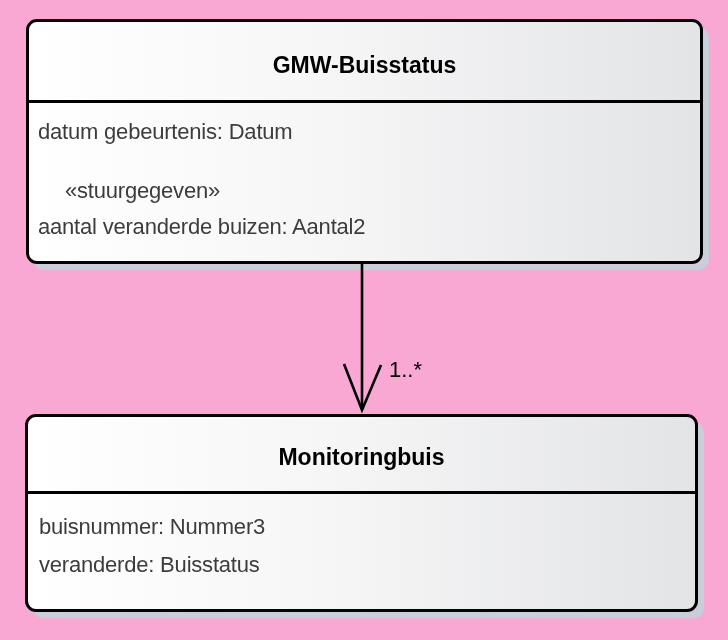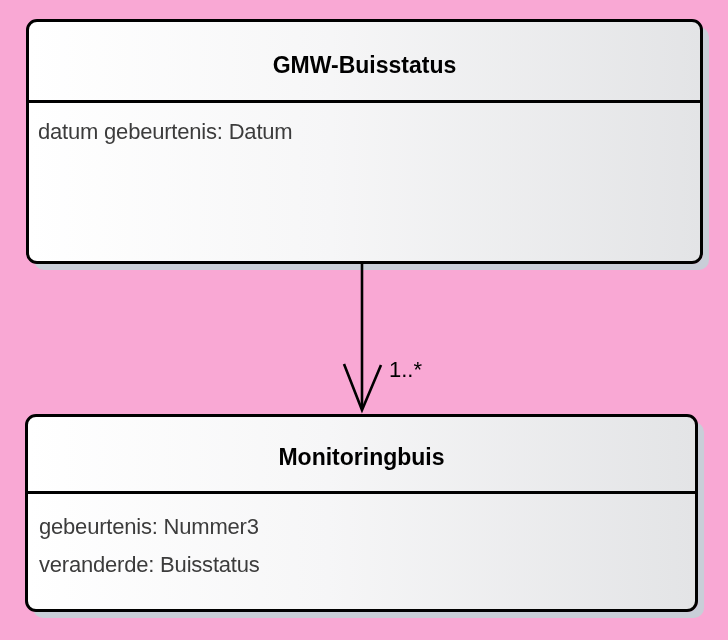--- a/index.html
+++ b/index.html
@@ -95,31 +95,33 @@
 </style>
 </head>
 <body>
 
 <div class="canvas">
 
   <div class="uml-class class-top">
     <div class="uml-class-header">GMW-Buisstatus</div>
     <div class="uml-class-attrs">
       <div class="attr-line">datum gebeurtenis: Datum</div>
+      <div class="attr-line stereotype-line">«stuurgegeven»</div>
+      <div class="attr-line after-stereotype">aantal veranderde buizen: Aantal2</div>
     </div>
   </div>
 
   <svg class="connector-svg" viewBox="0 0 728 640" xmlns="http://www.w3.org/2000/svg">
     <line x1="362" y1="264" x2="362" y2="409" stroke="#000000" stroke-width="2.6"></line>
     <polyline points="344,364 362,410 381,365" fill="none" stroke="#000000" stroke-width="2.6"></polyline>
   </svg>
 
   <div class="multiplicity">1..*</div>
 
   <div class="uml-class class-bottom">
     <div class="uml-class-header">Monitoringbuis</div>
     <div class="uml-class-attrs">
-      <div class="attr-line">gebeurtenis: Nummer3</div>
+      <div class="attr-line">buisnummer: Nummer3</div>
       <div class="attr-line">veranderde: Buisstatus</div>
     </div>
   </div>
 
 </div>
 
 </body></html>

